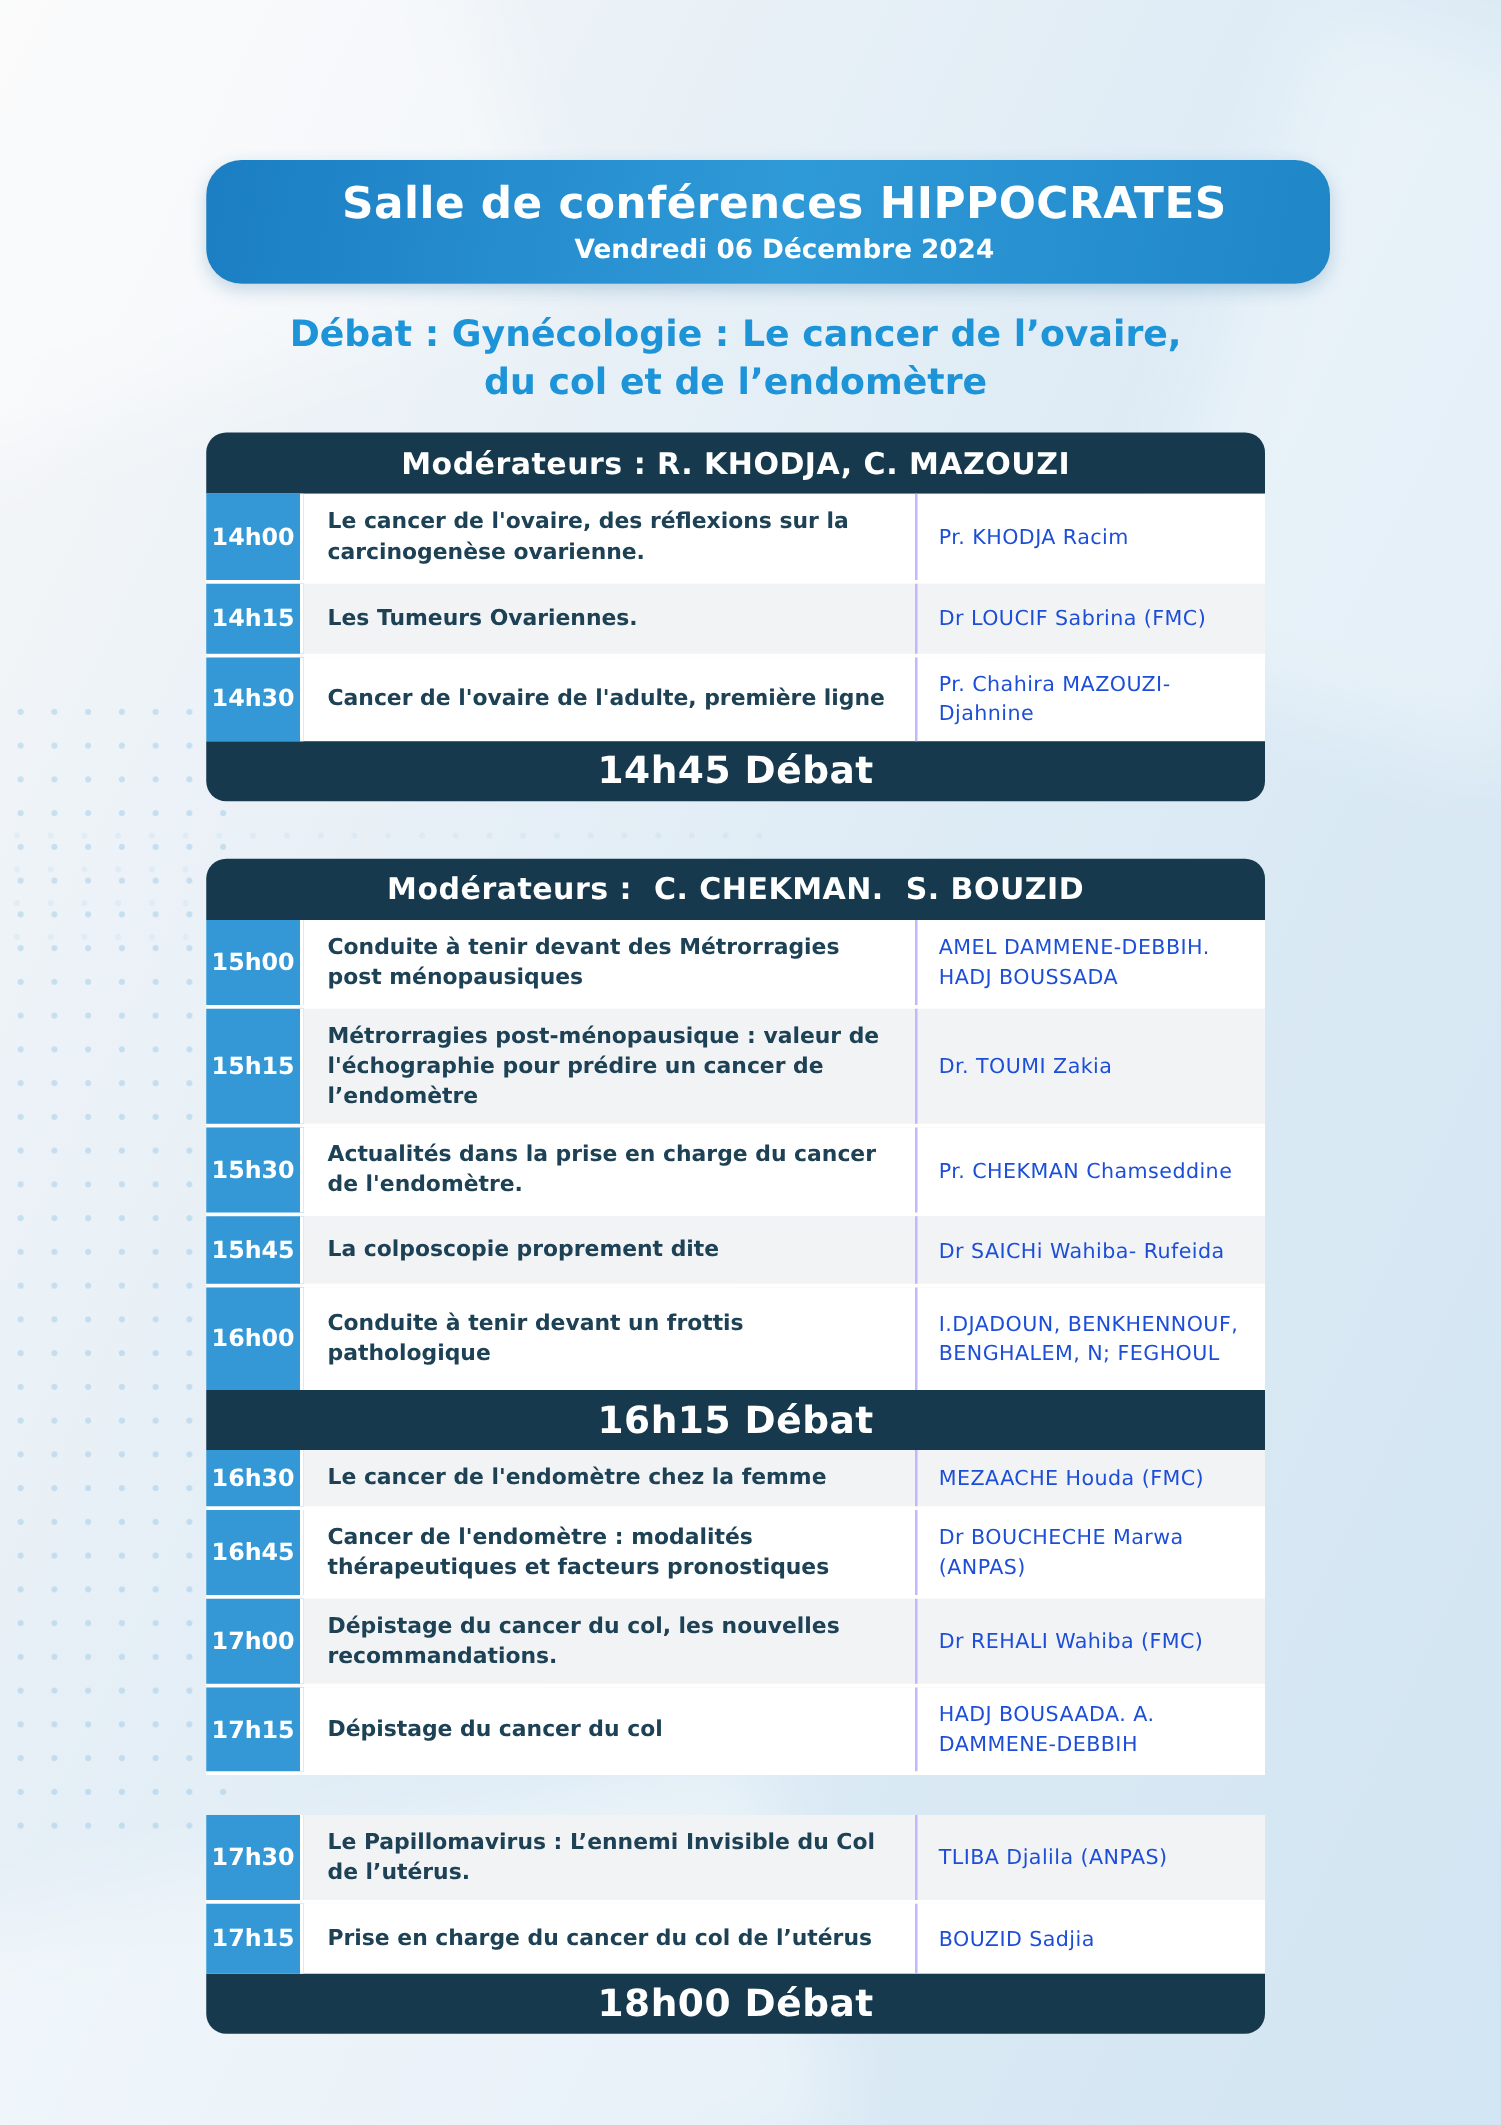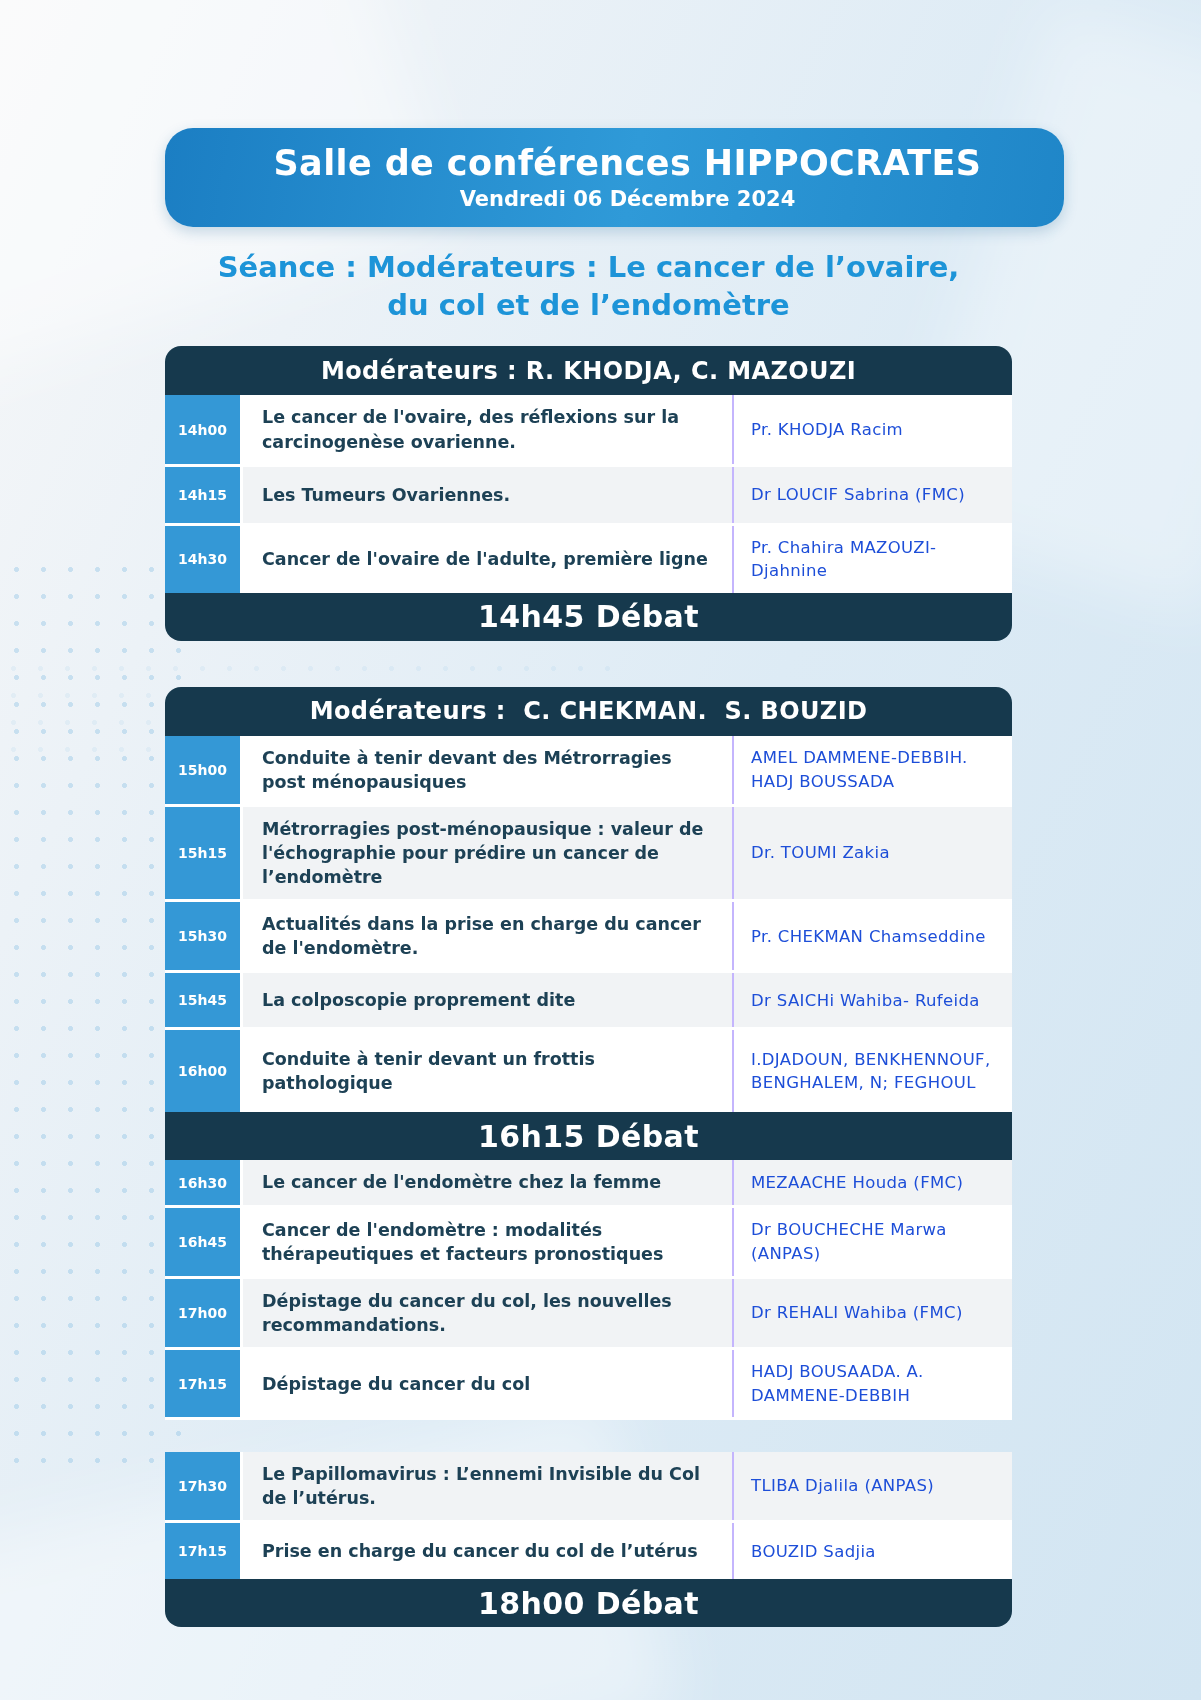--- a/index.html
+++ b/index.html
@@ -53,21 +53,21 @@
     display:flex;align-items:center;justify-content:center;
     font-size:30px;font-weight:bold;letter-spacing:.4px;
   }
   .tbl-foot{border-radius:0 0 16px 16px;}
 
   .row{display:flex;align-items:stretch;background:#ffffff;border-bottom:3px solid #ffffff;}
   .row.alt{background:#f1f3f5;}
   .rows .row:last-child{border-bottom:none;}
   .time{
     width:75px;min-width:75px;background:#3498d6;border-right:3px solid #ffffff;
-    color:#ffffff;font-size:14px;font-weight:bold;
+    color:#ffffff;font-size:19px;font-weight:bold;
     display:flex;align-items:center;justify-content:center;
   }
   .topic{
     width:489px;min-width:489px;box-sizing:border-box;
     display:flex;align-items:center;
     padding:10px 12px 10px 19px;
     color:#1d4155;font-size:17.5px;font-weight:600;line-height:1.38;
   }
   .speaker{
     flex:1;box-sizing:border-box;border-left:2px solid #c4b5fd;
@@ -103,21 +103,21 @@
   <div class="dots mid"></div>
 
   <div class="content">
 
     <div class="banner">
       <div class="banner-title">Salle de conférences HIPPOCRATES</div>
       <div class="banner-date">Vendredi 06 Décembre 2024</div>
     </div>
 
     <div class="session-title">
-      <div>Séance : Modérateurs : Le cancer de l’ovaire,</div>
+      <div>Débat : Gynécologie : Le cancer de l’ovaire,</div>
       <div>du col et de l’endomètre</div>
     </div>
 
     <div class="sched">
       <div class="tbl-head">Modérateurs : R. KHODJA, C. MAZOUZI</div>
       <div class="rows t1">
         <div class="row">
           <div class="time">14h00</div>
           <div class="topic">Le cancer de l'ovaire, des réflexions sur la carcinogenèse ovarienne.</div>
           <div class="speaker">Pr. KHODJA Racim</div>

